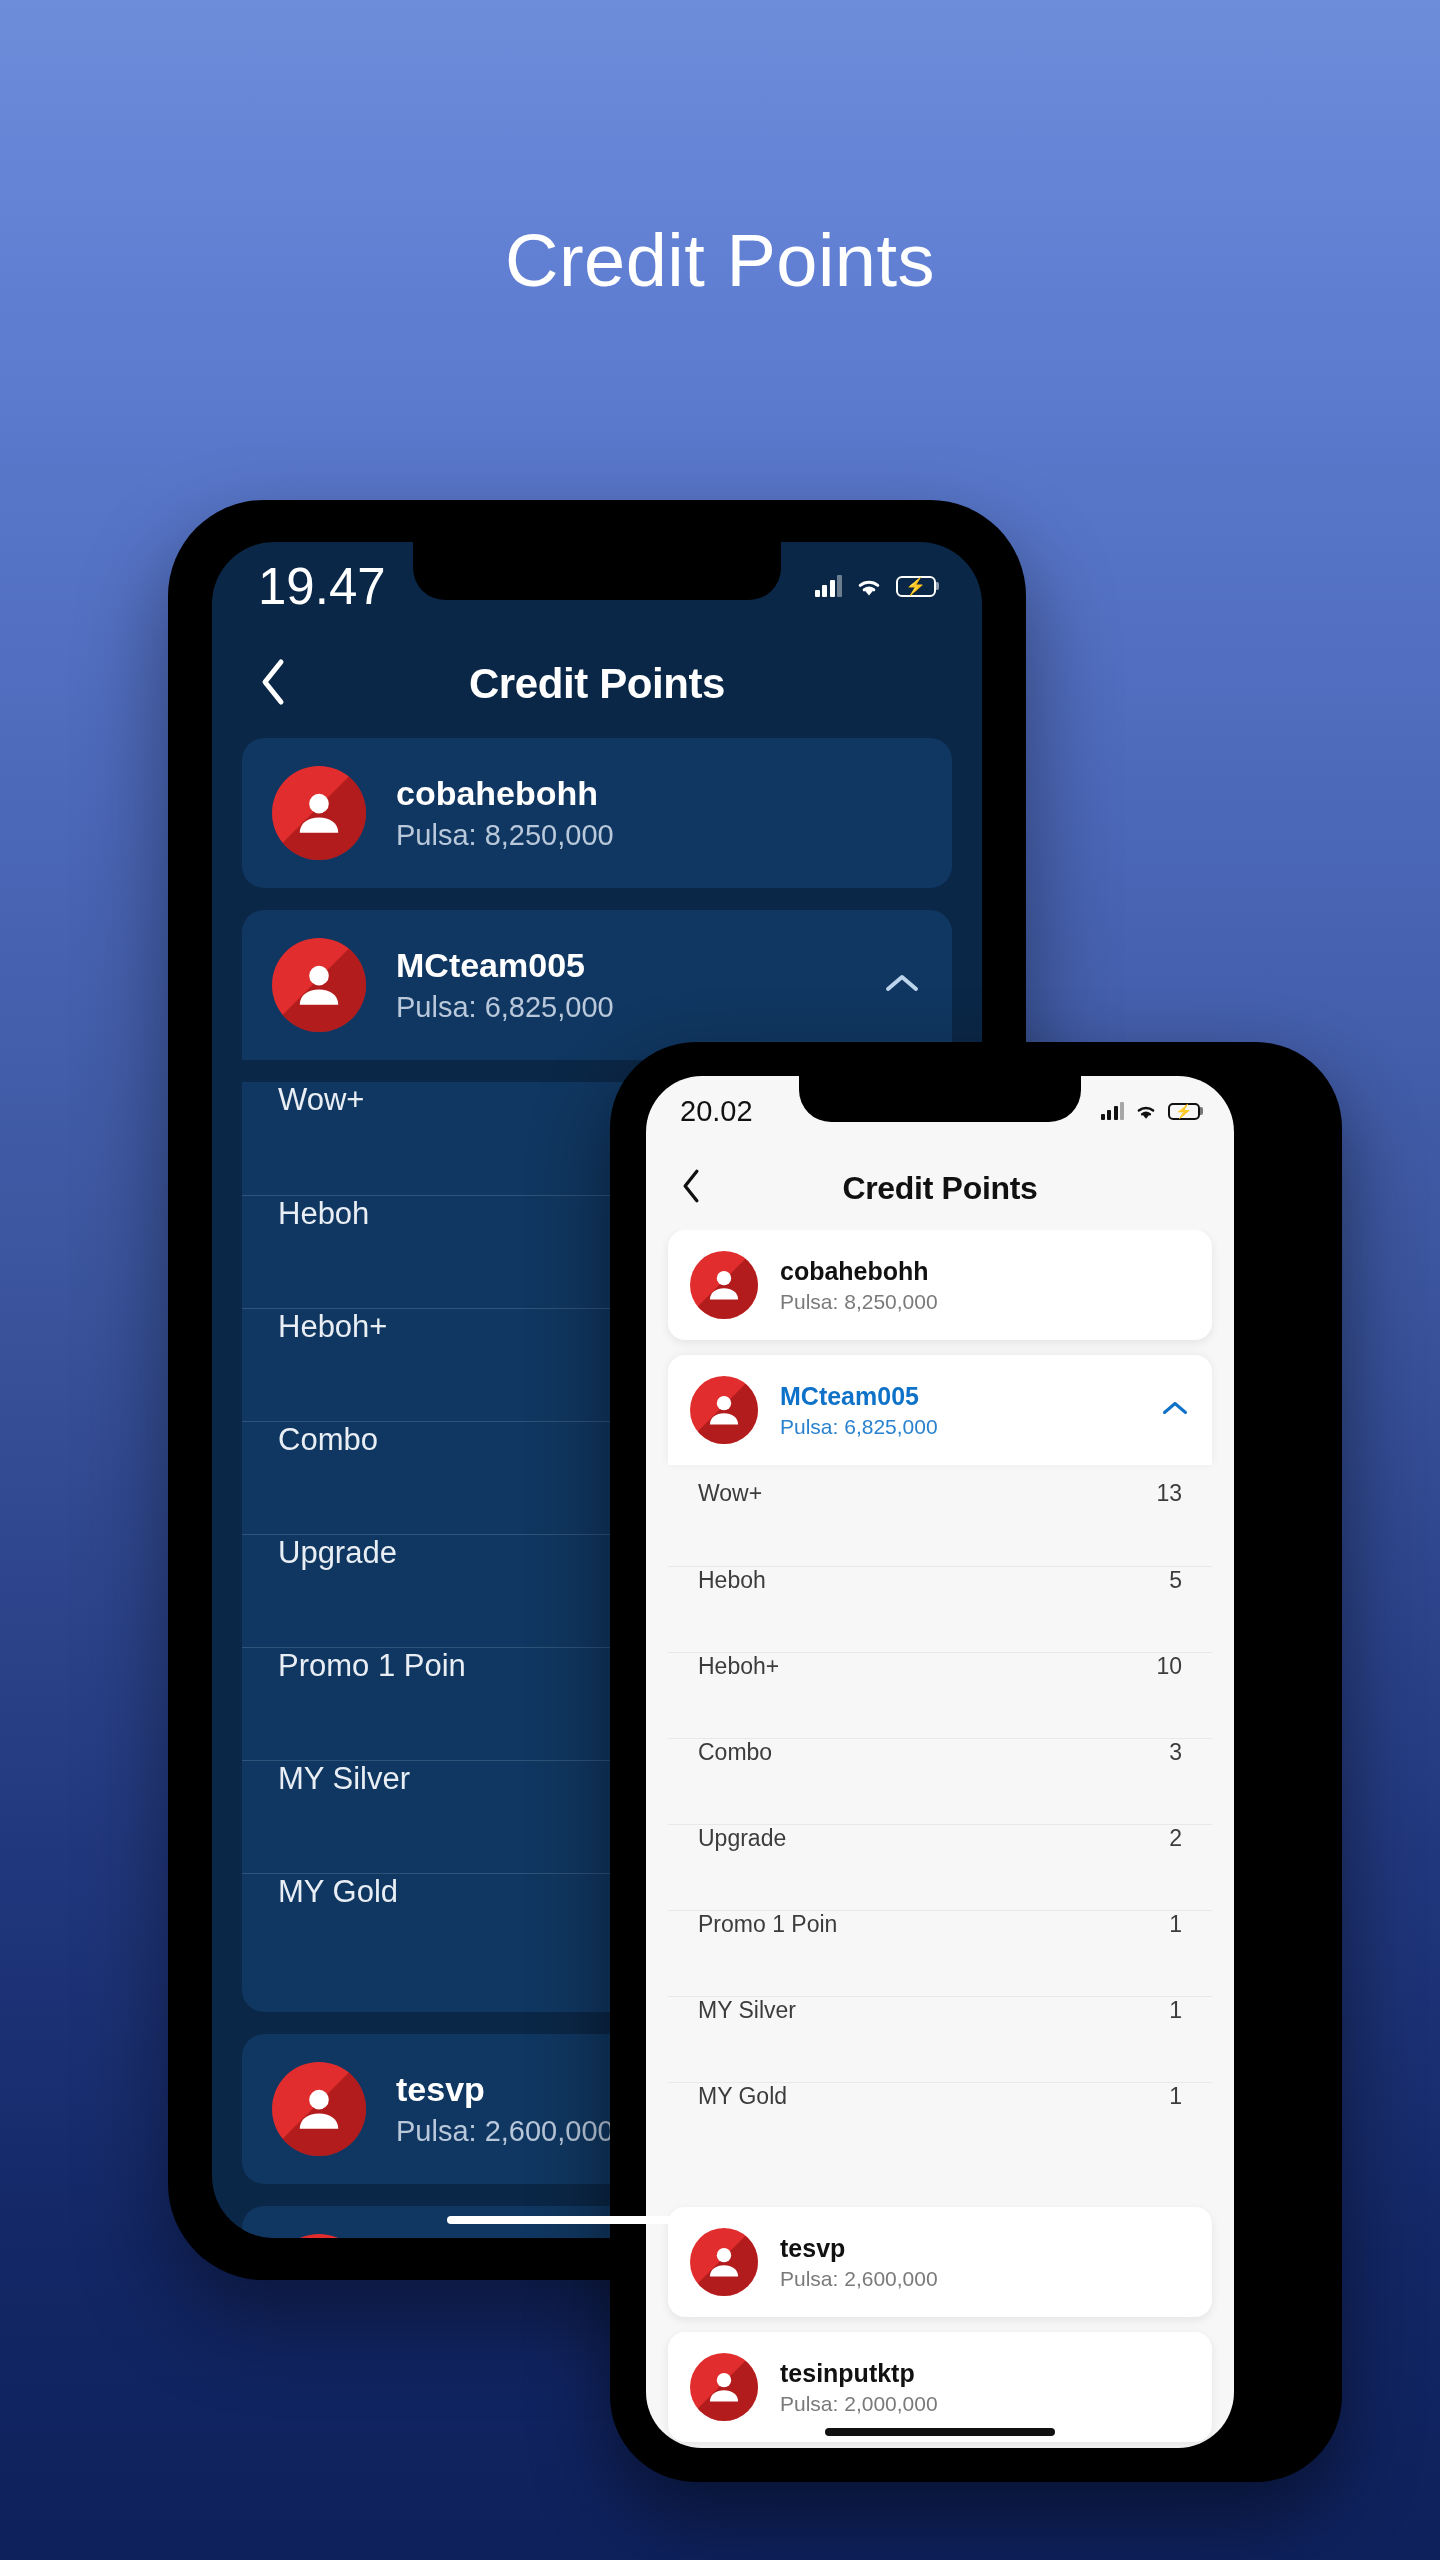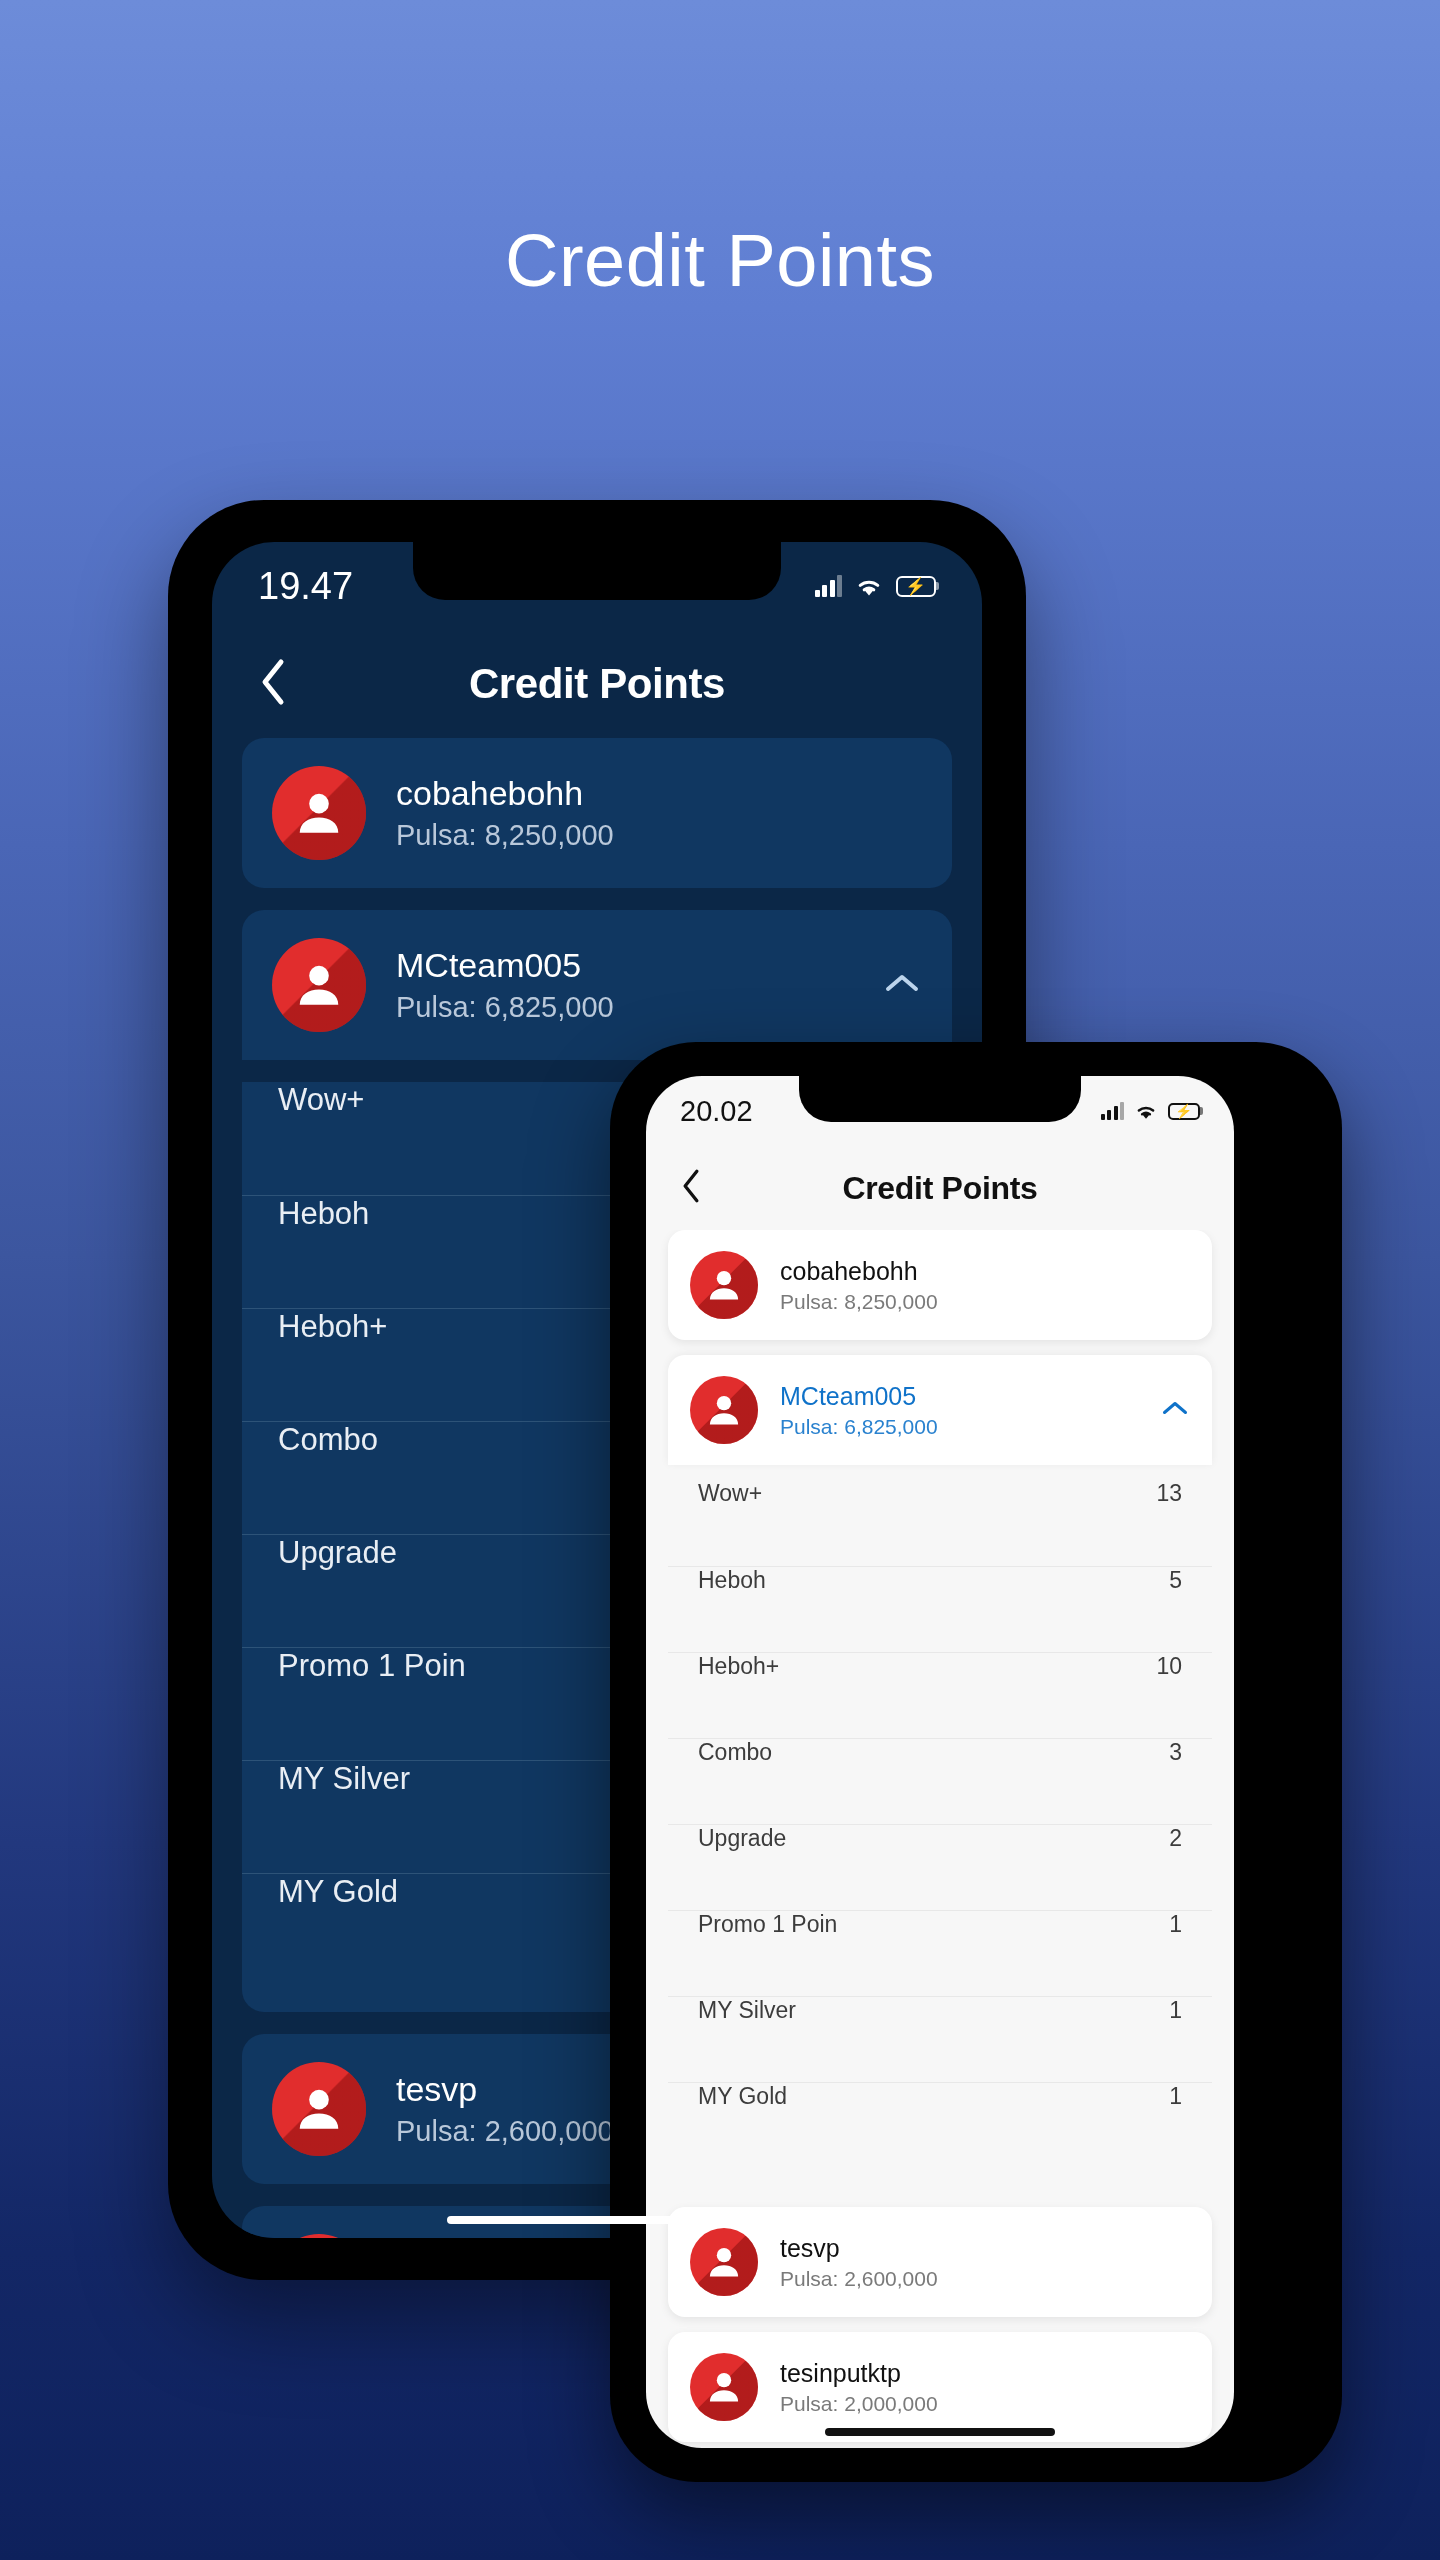--- a/index.html
+++ b/index.html
@@ -50,21 +50,21 @@
     left:36px; top:34px; width:588px; height:1372px;
     border-radius:56px; background:#f7f7f7;
   }
   #phone-light .notch { width:282px; height:46px; }
 
   
   .statusbar { position:relative; display:flex; align-items:center; z-index:40; }
   #phone-dark .statusbar { height:88px; padding:0 46px; color:#fff; }
   #phone-light .statusbar { height:70px; padding:0 34px; color:#111; }
   .sb-time { font-weight:500; }
-  #phone-dark .sb-time { font-size:38px; }
+  #phone-dark .sb-time { font-size:51px; }
   #phone-light .sb-time { font-size:29px; }
   .sb-right { margin-left:auto; display:flex; align-items:center; gap:11px; }
   #phone-light .sb-right { gap:9px; }
 
   .ic-signal { display:flex; align-items:flex-end; gap:2.5px; }
   .ic-signal i { display:block; width:5px; background:currentColor; border-radius:1px; }
   #phone-light .ic-signal i { width:4px; }
   .ic-signal i:nth-child(1){ height:7px; }
   .ic-signal i:nth-child(2){ height:12px; }
   .ic-signal i:nth-child(3){ height:17px; }
@@ -126,21 +126,21 @@
   .avatar { position:relative; border-radius:50%; overflow:hidden; flex:0 0 auto; background:#e12d2d; }
   #phone-dark .avatar { width:94px; height:94px; margin-right:30px; }
   #phone-light .avatar { width:68px; height:68px; margin-right:22px; }
   .avatar .shadow {
     position:absolute; inset:0;
     background:linear-gradient(135deg, rgba(0,0,0,0) 46%, rgba(140,14,14,0.55) 47%);
   }
   .avatar svg { position:absolute; left:50%; top:50%; transform:translate(-50%,-50%); }
 
   .acct-text { display:flex; flex-direction:column; justify-content:center; }
-  .acct-name { font-weight:normal; }
+  .acct-name { font-weight:bold; }
   #phone-dark .acct-name { font-size:34px; color:#ffffff; margin-bottom:6px; }
   #phone-light .acct-name { font-size:25px; color:#111; margin-bottom:4px; }
   .acct-sub { }
   #phone-dark .acct-sub { font-size:29px; color:#b9c8da; }
   #phone-light .acct-sub { font-size:21px; color:#7a7a7a; }
 
   .acct-card.active .acct-name { color:#3b8fe0; }
   #phone-light .acct-card.active .acct-name { color:#0f72c9; }
   .acct-card.active .acct-sub { color:#9dc4e8; }
   #phone-light .acct-card.active .acct-sub { color:#2a82cf; }

